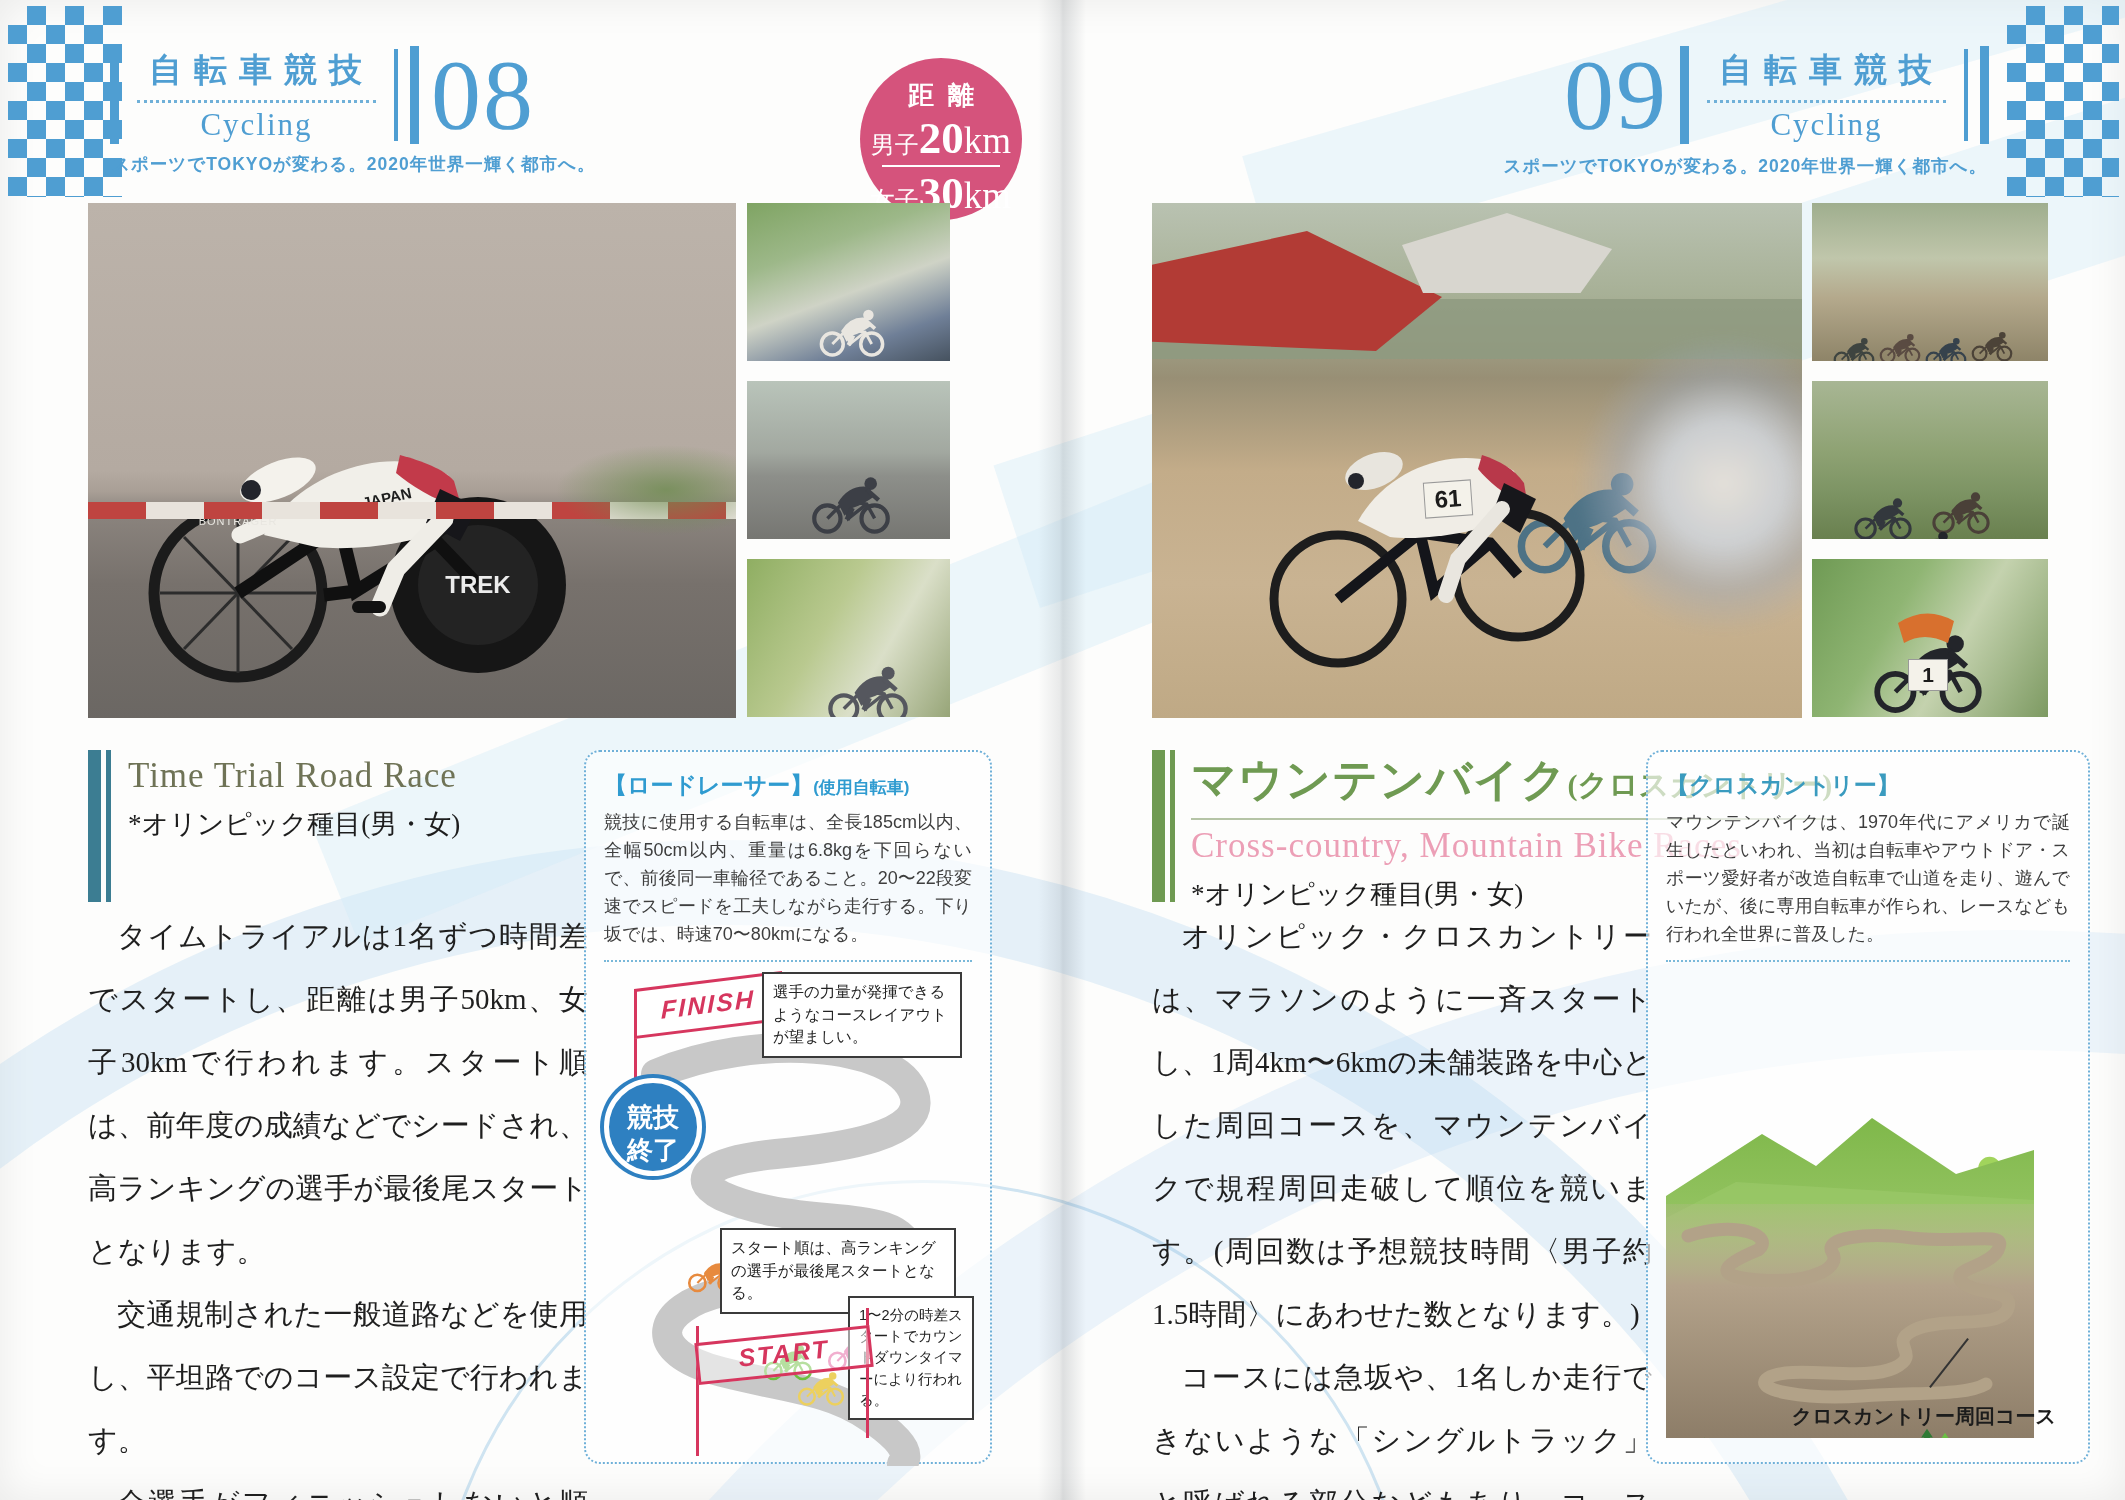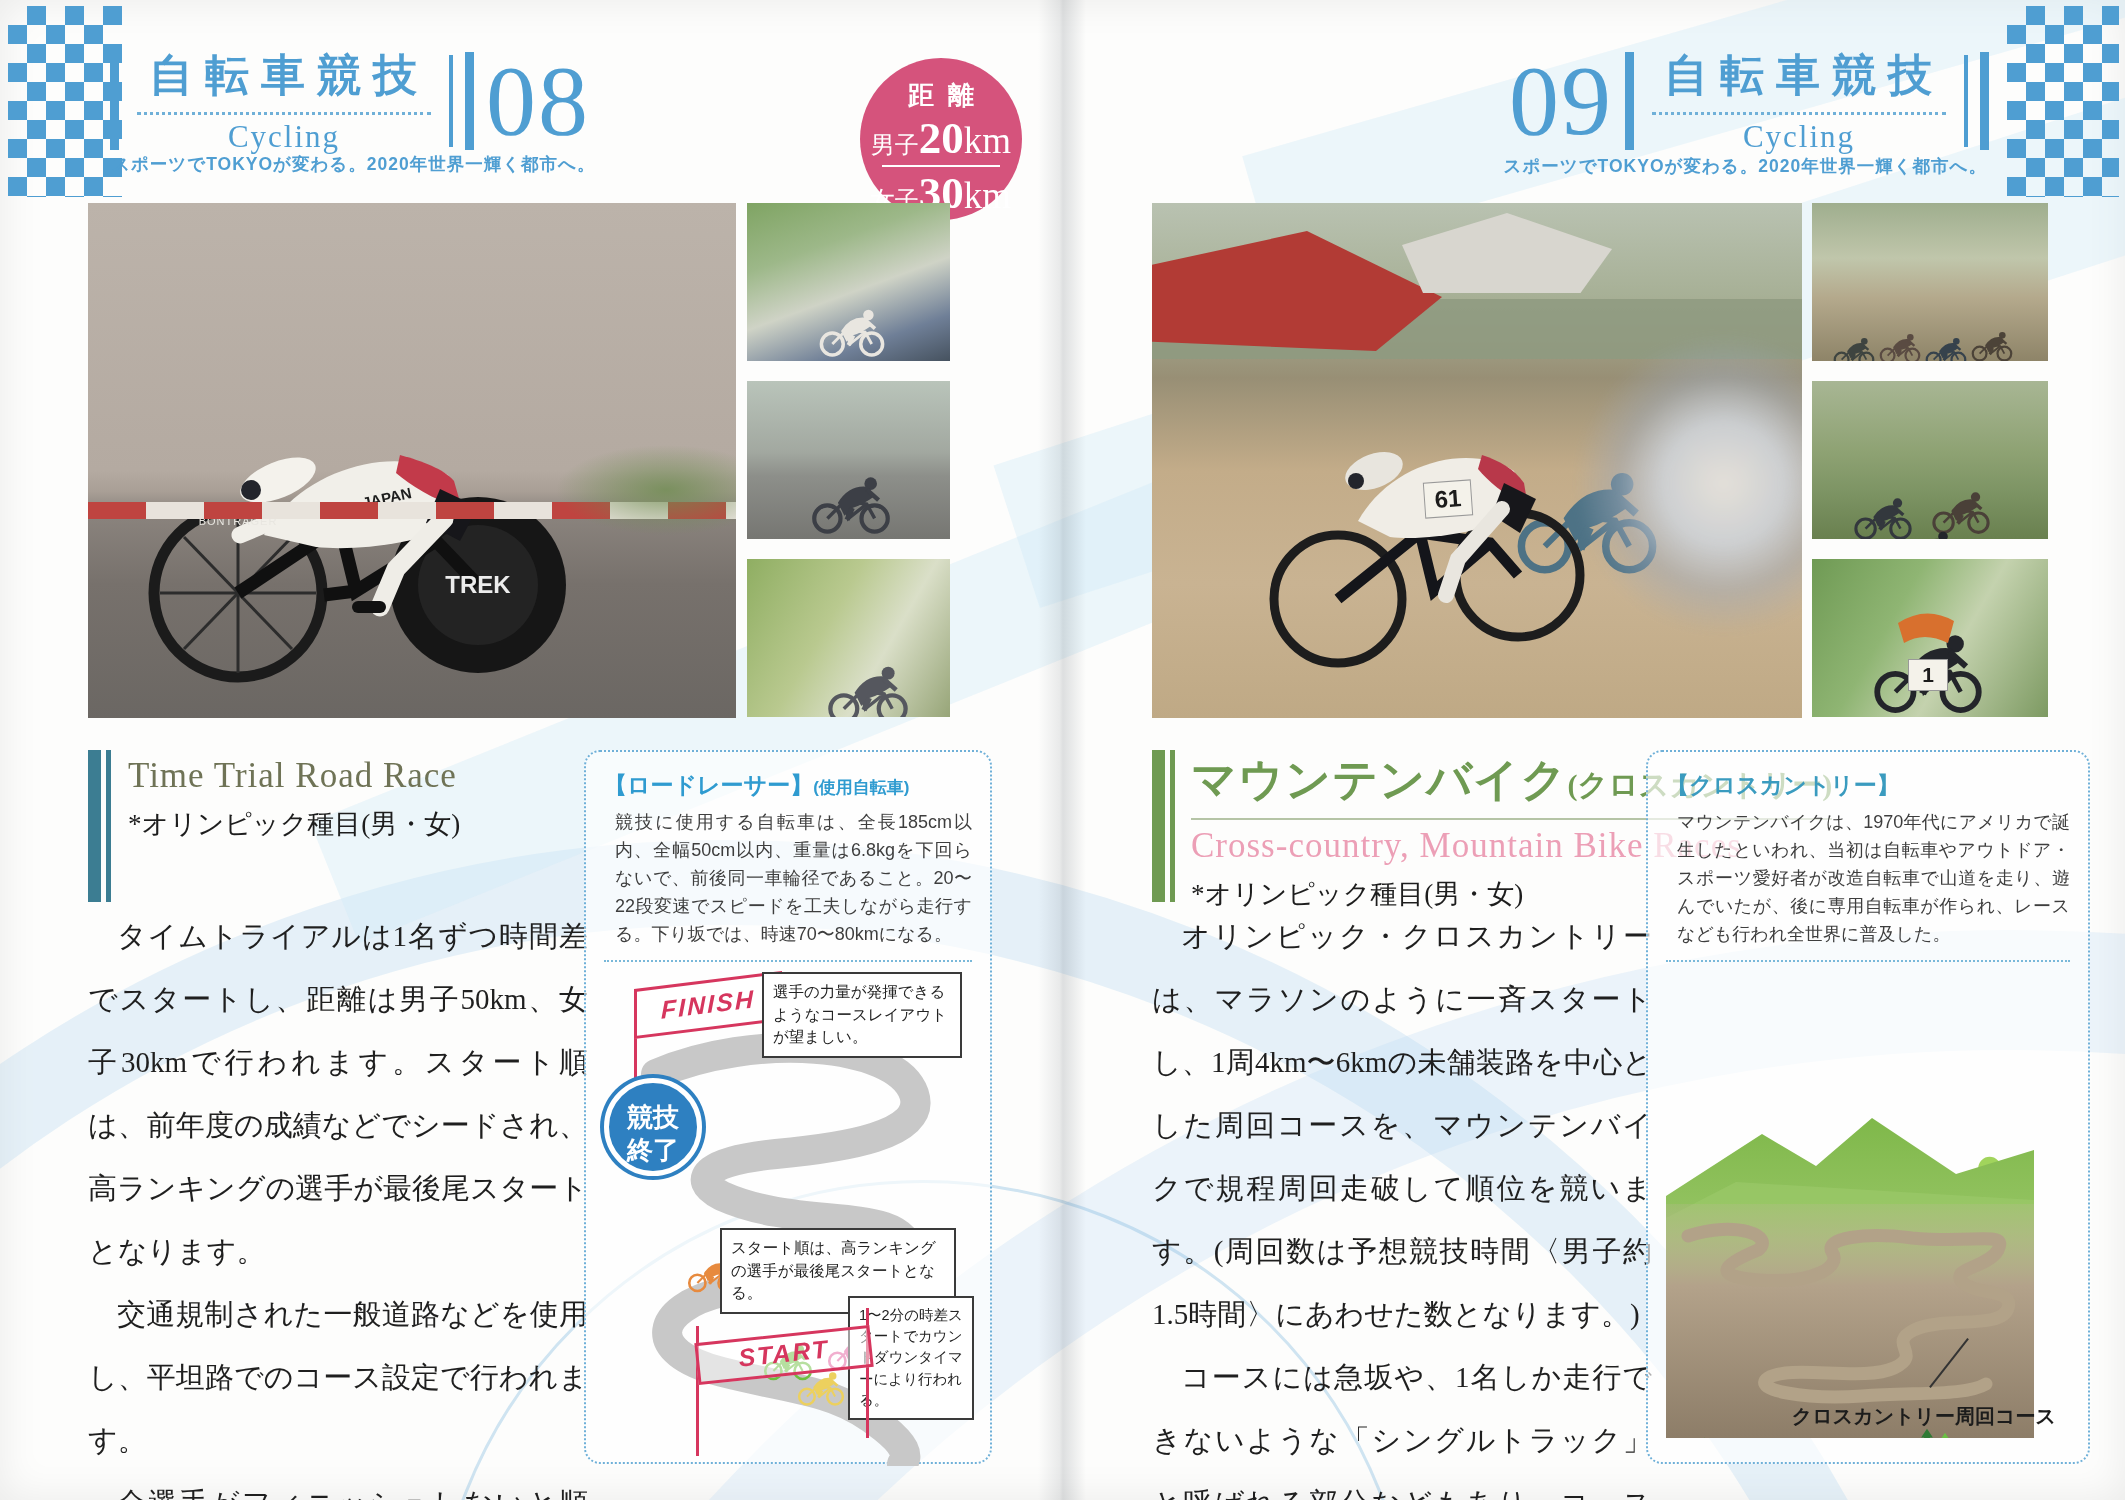--- a/index.html
+++ b/index.html
@@ -21,21 +21,21 @@
            background-size:38px 38px;}
   .checker-tl{left:8px;top:6px;width:114px;height:191px;}
   .checker-tr{right:6px;top:6px;width:112px;height:191px;}
   
   .masthead{position:absolute;display:flex;align-items:center;gap:12px;color:#4f9ed2;}
   .m-left{left:110px;top:46px;}
   .m-right{right:136px;top:46px;}
   .mbar{background:#4f9ed2;height:98px;}
   .mbar.w9{width:9px;} .mbar.w4{width:4px;height:92px;}
   .mast-text{display:flex;flex-direction:column;align-items:center;padding:0 6px;}
-  .mast-jp{font-family:"Liberation Serif","DejaVu Serif",serif;font-size:44px;letter-spacing:12px;font-weight:600;
+  .mast-jp{font-family:"Liberation Serif","DejaVu Serif",serif;font-size:33px;letter-spacing:12px;font-weight:600;
            padding:0 2px 7px 12px;border-bottom:3px dotted #6fb0d8;text-align:center;}
   .mast-en{font-family:"Liberation Serif","DejaVu Serif",serif;font-size:31px;margin-top:4px;letter-spacing:2px;}
   .mast-num{font-family:"Liberation Serif","DejaVu Serif",serif;font-size:100px;line-height:.9;letter-spacing:2px;}
   .tagline{position:absolute;font-size:17.5px;font-weight:bold;color:#4f9ed2;letter-spacing:1px;}
   .tag-left{left:112px;top:152px;}
   .tag-right{right:138px;top:154px;text-align:right;}
   
   .dist{position:absolute;left:860px;top:58px;width:162px;height:162px;border-radius:50%;background:#d5537c;
         color:#fff;text-align:center;}
   .dist-label{font-size:26px;letter-spacing:14px;padding:20px 0 2px 14px;font-weight:bold;}
@@ -100,21 +100,21 @@
   .bt-r{left:1152px;top:905px;}
   .bodytext p{margin:0;text-indent:1em;text-align:justify;}
   
   .ibox{position:absolute;border:2px dotted #6fb0d8;border-radius:16px;background:rgba(255,255,255,.65);
         padding:18px 18px 14px;}
   .ibox-l{left:584px;top:750px;width:368px;height:678px;}
   .ibox-r{left:1646px;top:750px;width:404px;height:678px;}
   .ib-h{font-size:23px;font-weight:bold;color:#2f9bd0;}
   .ibox-r .ib-h{color:#3a9bbf;}
   .ib-hsub{font-size:17px;font-weight:bold;}
-  .ib-body{font-size:18px;line-height:1.55;color:#3e3e3e;margin-top:8px;text-align:justify;margin-left:11px;}
+  .ib-body{font-size:18px;line-height:1.55;color:#3e3e3e;margin-top:8px;text-align:justify;}
   .ib-sep{border:none;border-top:2px dotted #79b8d9;margin:12px 0 0;}
   
   .diagram{position:relative;width:100%;height:500px;margin-top:4px;}
   .diagram svg.road{position:absolute;left:0;top:0;}
   .callout{position:absolute;background:#fff;border:2px solid #3a3a3a;padding:7px 9px;
            font-size:15.5px;line-height:1.45;color:#222;}
   .co1{left:158px;top:6px;width:178px;}
   .co2{left:116px;top:262px;width:214px;}
   .co3{left:244px;top:330px;width:104px;font-size:14.5px;}
   .banner{position:absolute;border:3px solid #d6365e;color:#d6365e;text-align:center;

